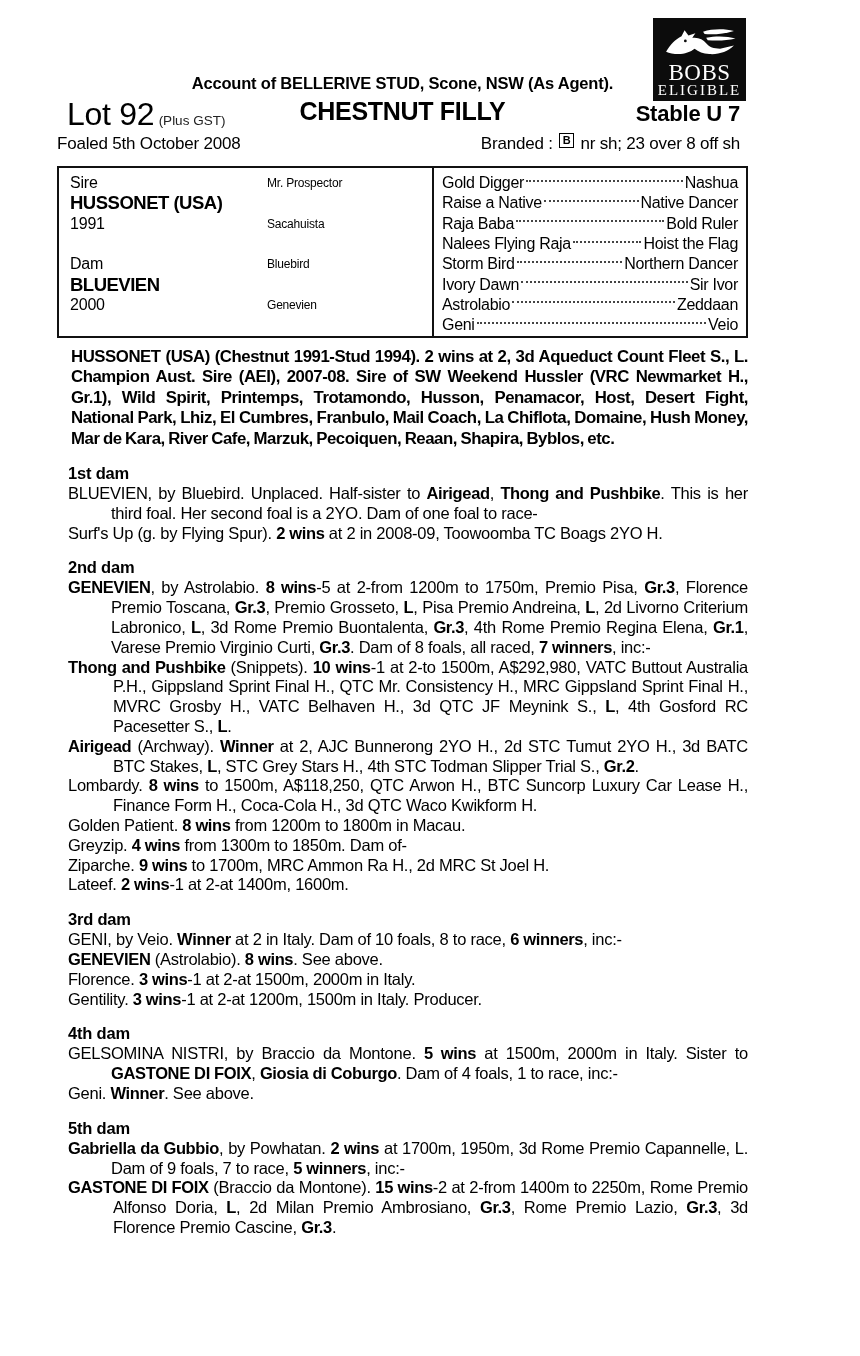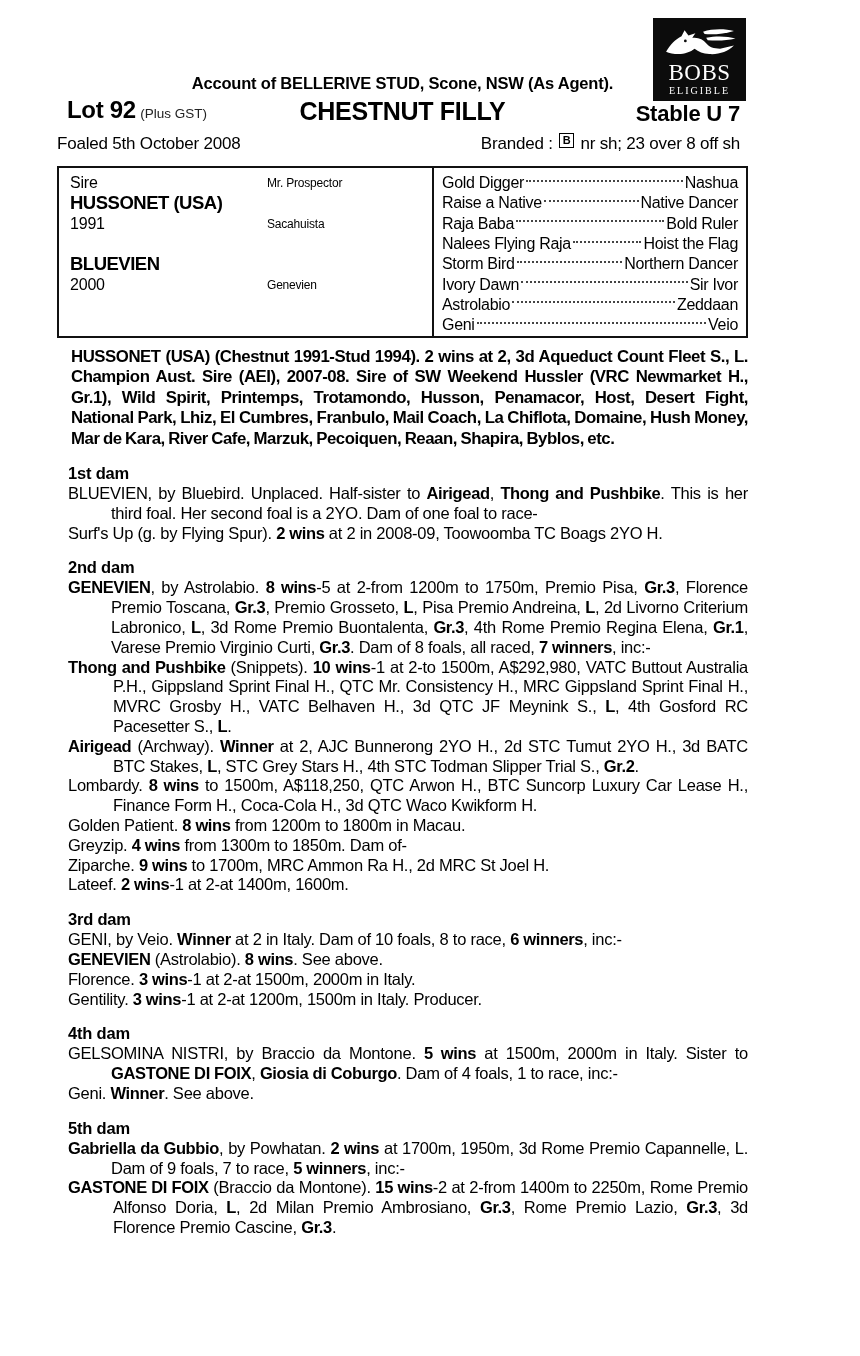--- a/index.html
+++ b/index.html
@@ -3,27 +3,27 @@
 <meta charset="utf-8">
 <style>
   html,body{margin:0;padding:0;background:#fff;}
   body{width:860px;height:1356px;position:relative;font-family:"Liberation Sans",sans-serif;color:#000;-webkit-font-smoothing:antialiased;}
   .page{position:absolute;inset:0;background:#fff;overflow:hidden;}
 
   
   .logo{position:absolute;left:653px;top:18px;width:93px;height:83px;background:#0c0c0c;display:flex;flex-direction:column;align-items:center;justify-content:center;padding-top:4px;box-sizing:border-box;}
   .logo svg{width:74px;height:34px;display:block;}
   .logo .bobs{font-family:"Liberation Serif",serif;color:#fff;font-size:23px;line-height:24px;letter-spacing:.5px;}
-  .logo .elig{font-family:"Liberation Serif",serif;color:#fff;font-size:10px;letter-spacing:2px;line-height:11px;}
+  .logo .elig{font-family:"Liberation Serif",serif;color:#fff;font-size:15px;letter-spacing:2px;line-height:11px;}
 
   
   .account{position:absolute;left:57px;top:74px;width:691px;text-align:center;font-weight:bold;font-size:16.5px;letter-spacing:-.2px;}
   .lotrow{position:absolute;left:57px;top:96px;width:691px;height:32px;}
   .lotleft{position:absolute;left:10px;top:0;white-space:nowrap;}
-  .lotlabel{font-weight:bold;font-size:24px;letter-spacing:-.3px;}
+  .lotlabel{font-weight:normal;font-size:32px;letter-spacing:-.3px;}
   .lotnote{font-size:13.5px;color:#222;}
   .bigtitle{position:absolute;left:50%;top:1px;transform:translateX(-50%);font-weight:bold;font-size:25px;letter-spacing:-.3px;white-space:nowrap;}
   .stable{position:absolute;right:8px;top:5px;font-weight:bold;font-size:22px;letter-spacing:-.2px;}
   .foalrow{position:absolute;left:57px;top:134px;width:691px;display:flex;justify-content:space-between;font-size:17px;letter-spacing:-.2px;}
   .brandwrap{display:flex;align-items:baseline;gap:6px;padding-right:8px;}
   .brandbox{display:inline-block;border:1.5px solid #000;font-size:11px;line-height:13px;padding:0 3px;position:relative;top:-5px;font-weight:bold;}
 
   
   .pedbox{position:absolute;left:57px;top:166px;width:691px;height:172px;border:2px solid #111;box-sizing:border-box;display:flex;}
   .pedleft{width:373px;box-sizing:border-box;padding:5px 2px 0 11px;}
@@ -97,20 +97,24 @@
         </div>
         <div class="prow">
           <span class="pc1">1991</span>
           <span class="pc2">Sacahuista</span>
         </div>
         <div class="prow">
           <span class="pc1"></span>
           <span class="pc2"></span>
         </div>
         <div class="prow">
+          <span class="pc1">Dam</span>
+          <span class="pc2">Bluebird</span>
+        </div>
+        <div class="prow">
           <span class="pc1 bold">BLUEVIEN</span>
           <span class="pc2"></span>
         </div>
         <div class="prow">
           <span class="pc1">2000</span>
           <span class="pc2">Genevien</span>
         </div>
         <div class="prow">
           <span class="pc1"></span>
           <span class="pc2"></span>

